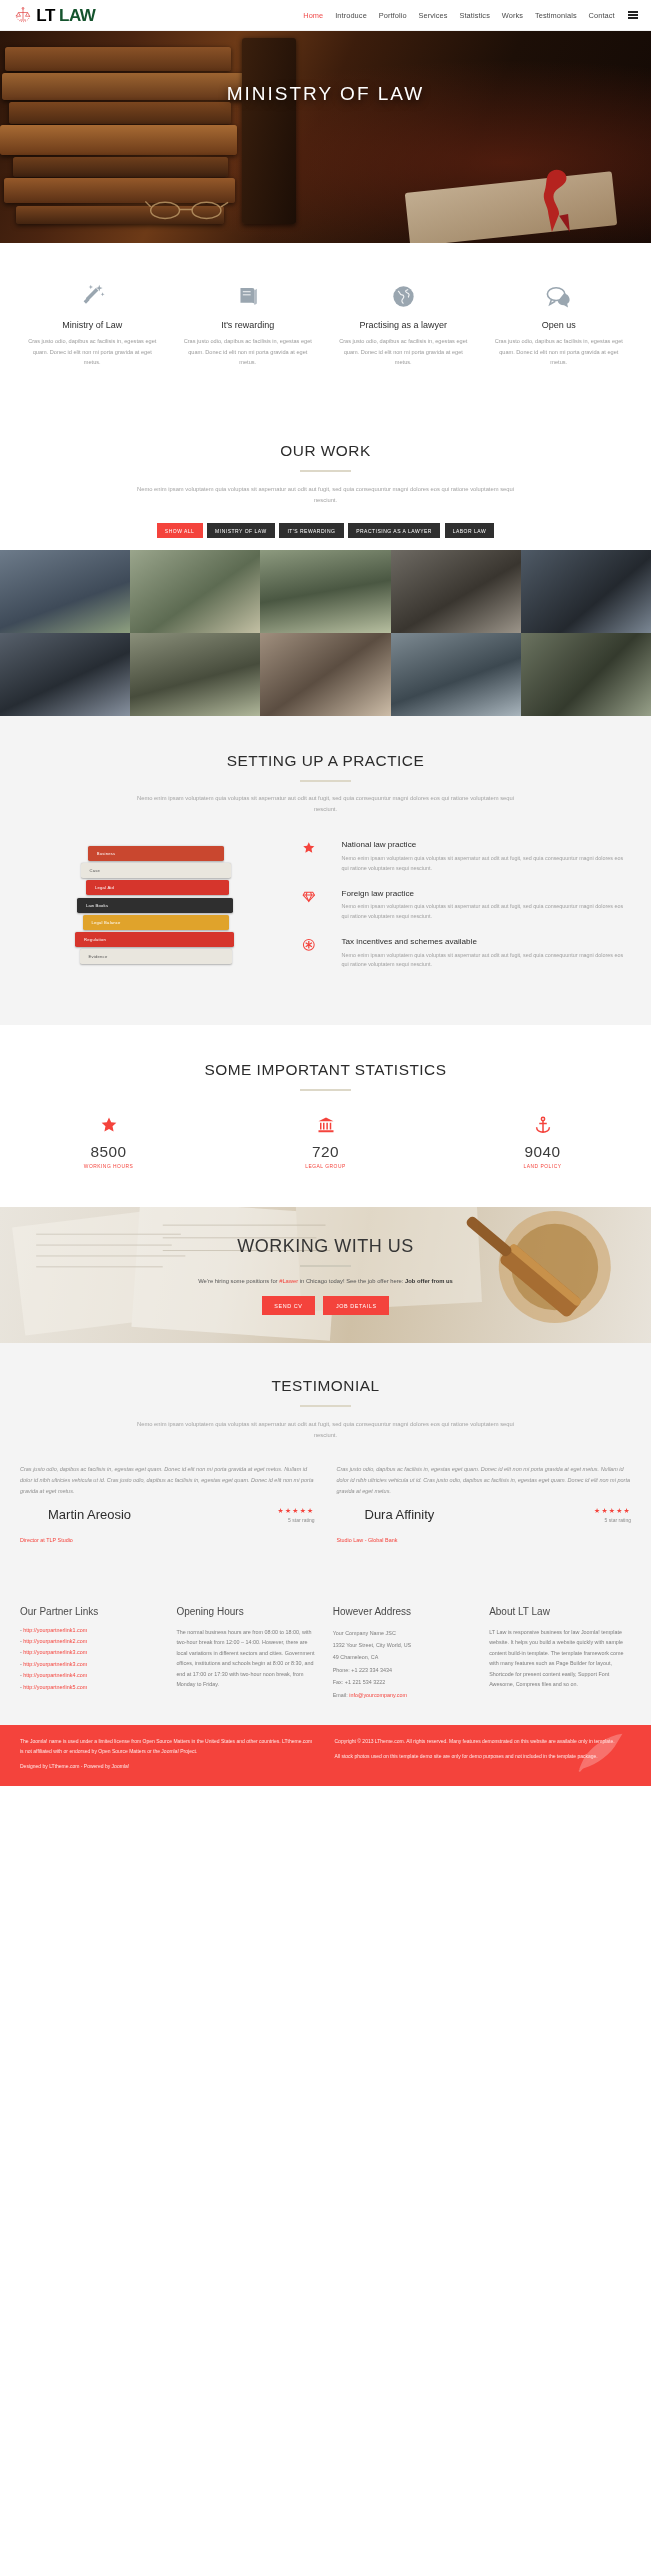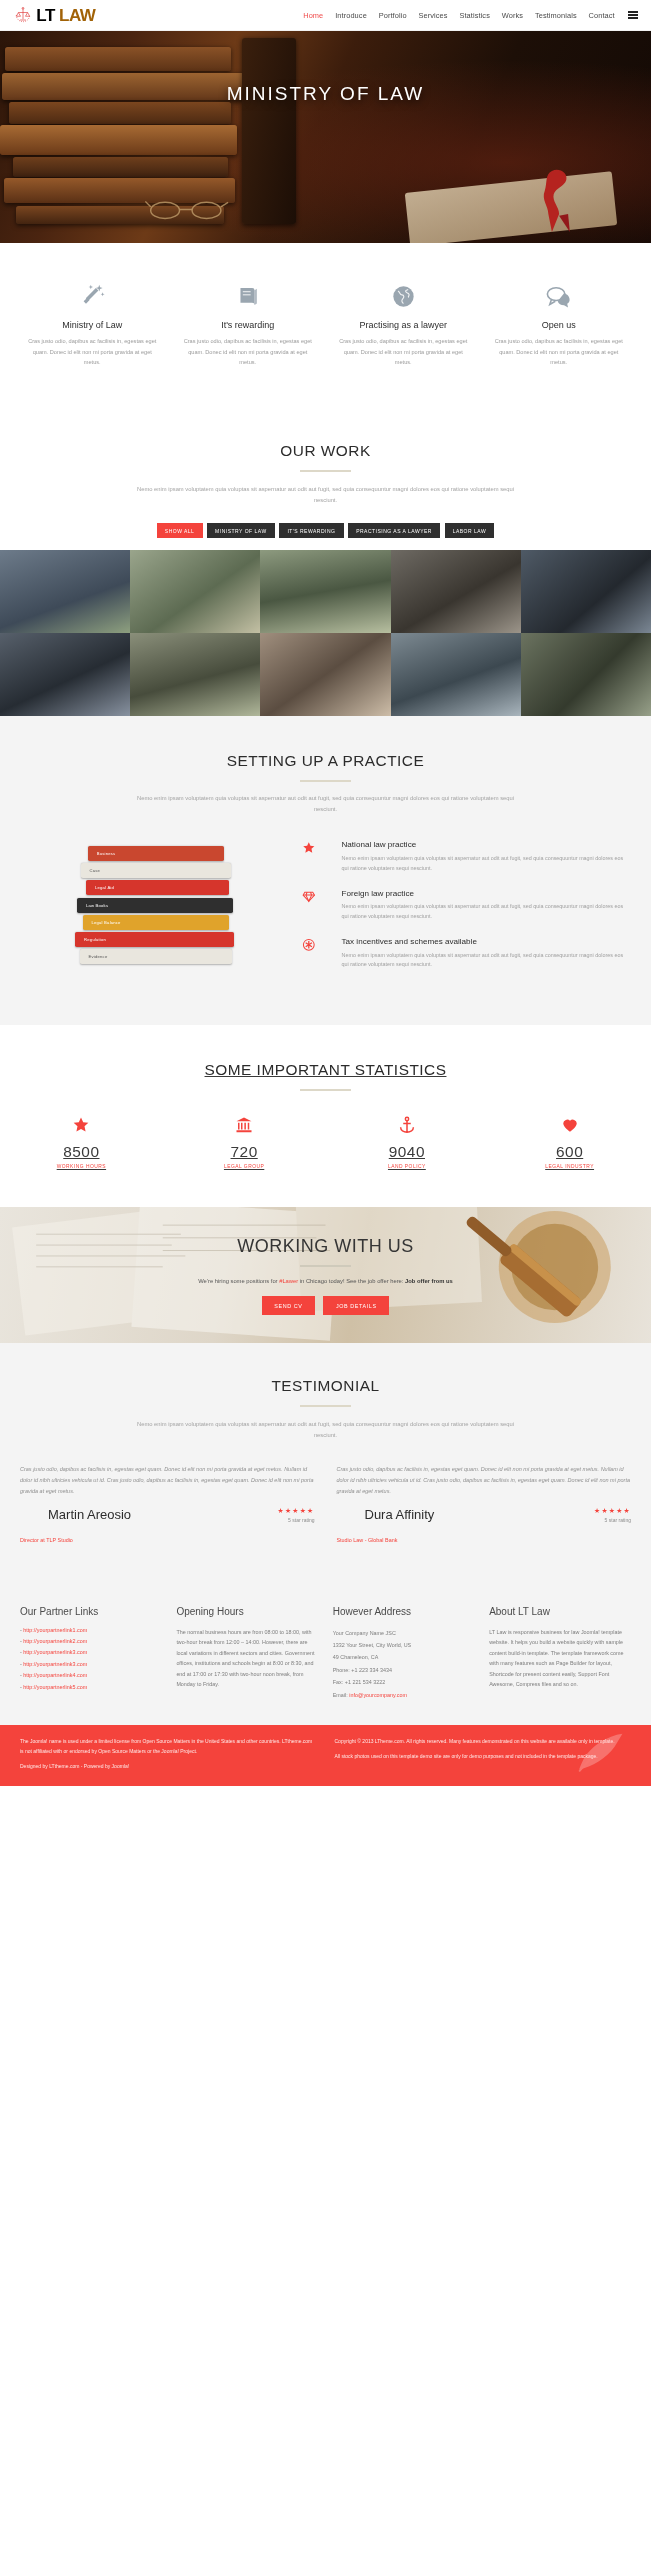--- a/index.html
+++ b/index.html
@@ -18,21 +18,21 @@
     background: #ffffff;
     display: flex;
     align-items: center;
     padding: 0 12.7px;
     border-bottom: 0.9px solid #f2f2f2;
   }
   .logo-wrap { display: flex; align-items: center; gap: 3.6px; }
   .logo-emblem { width: 20px; height: 20px; flex: 0 0 20px; }
   .logo-text { font-size: 17px; font-weight: bold; letter-spacing: -0.5px; line-height: 1; }
   .logo-lt { color: #000000; }
-  .logo-law { color: #a16207; }
+  .logo-law { color: #14532d; }
   .nav { margin-left: auto; display: flex; align-items: center; gap: 11.8px; }
   .nav a {
     font-size: 7.4px;
     color: #4a4a4a;
     text-decoration: none;
     letter-spacing: 0.1px;
   }
   .nav a.active { color: #f04b4b; }
   .burger { display: flex; flex-direction: column; gap: 1.8px; cursor: pointer; margin-left: 1.8px; }
   .burger span { display: block; width: 10px; height: 1.4px; background: #222; }
@@ -127,21 +127,21 @@
     display:flex; align-items:center; padding-left: 9px;
     font-size: 4.2px; color: #fff; letter-spacing:0.2px;
   }
   .practice-right { flex: 1; padding-right: 5.4px; }
   .feat { display: flex; gap: 25px; margin-bottom: 15.4px; }
   .feat-ico { width: 14.5px; flex: 0 0 14.5px; color: #f4433c; padding-top: 0.9px; }
   .feat-title { font-size: 8.1px; color: #2d2d2d; margin-bottom: 4.5px; }
   .feat-desc { font-size: 5.4px; line-height: 1.8; color: #a0a0a0; }
 
   
-  .stats { background: #fff; padding: 36px 0 38px; text-decoration: underline; }
+  .stats { background: #fff; padding: 36px 0 38px; }
   .stat-row { display: flex; margin-top: 23.5px; }
   .stat { flex: 1; text-align: center; }
   .stat-ico { color: #f4433c; height: 20px; display:flex; align-items:center; justify-content:center; margin-bottom: 8.1px; }
   .stat-num { font-size: 15.4px; color: #3b3b3b; font-weight: 300; letter-spacing: 0.5px; }
   .stat-lbl { font-size: 4.9px; color: #f4433c; letter-spacing: 0.5px; margin-top: 3.6px; }
 
   
   .cta {
     height: 136px; position: relative; overflow: hidden;
     display: flex; flex-direction: column; align-items: center; justify-content: center;
@@ -428,29 +428,20 @@
       <div class="stat">
         <div class="stat-ico">
           <svg width="18" height="18" viewBox="0 0 24 24" fill="none" stroke="currentColor" stroke-width="2">
             <circle cx="12" cy="4" r="2.2"></circle>
               <path d="M12 6.5V21M7 10h10M3.5 15c0 4 4 6.5 8.5 6.5s8.5-2.5 8.5-6.5"></path>
           </svg>
         </div>
         <div class="stat-num">9040</div>
         <div class="stat-lbl">LAND POLICY</div>
       </div>
-      <div class="stat">
-        <div class="stat-ico">
-          <svg width="18" height="18" viewBox="0 0 24 24" fill="currentColor">
-              <path d="M12 21s-9-5.6-9-11.2A5.3 5.3 0 0 1 12 6.4 5.3 5.3 0 0 1 21 9.8C21 15.4 12 21 12 21z"></path>
-            </svg>
-        </div>
-        <div class="stat-num">600</div>
-        <div class="stat-lbl">LEGAL INDUSTRY</div>
-      </div>
     </div>
   </div>
 
   <div class="cta">
     <div class="papers">
       <svg width="651" height="136" viewBox="0 0 720 150" preserveAspectRatio="none">
         <g opacity=".5">
           <rect x="20" y="10" width="200" height="120" fill="#f6f3ec" transform="rotate(-7 120 70)"></rect>
           <rect x="150" y="0" width="220" height="140" fill="#fbfaf6" transform="rotate(4 260 70)"></rect>
           <rect x="330" y="-10" width="200" height="120" fill="#f2efe7" transform="rotate(-3 430 50)"></rect>

